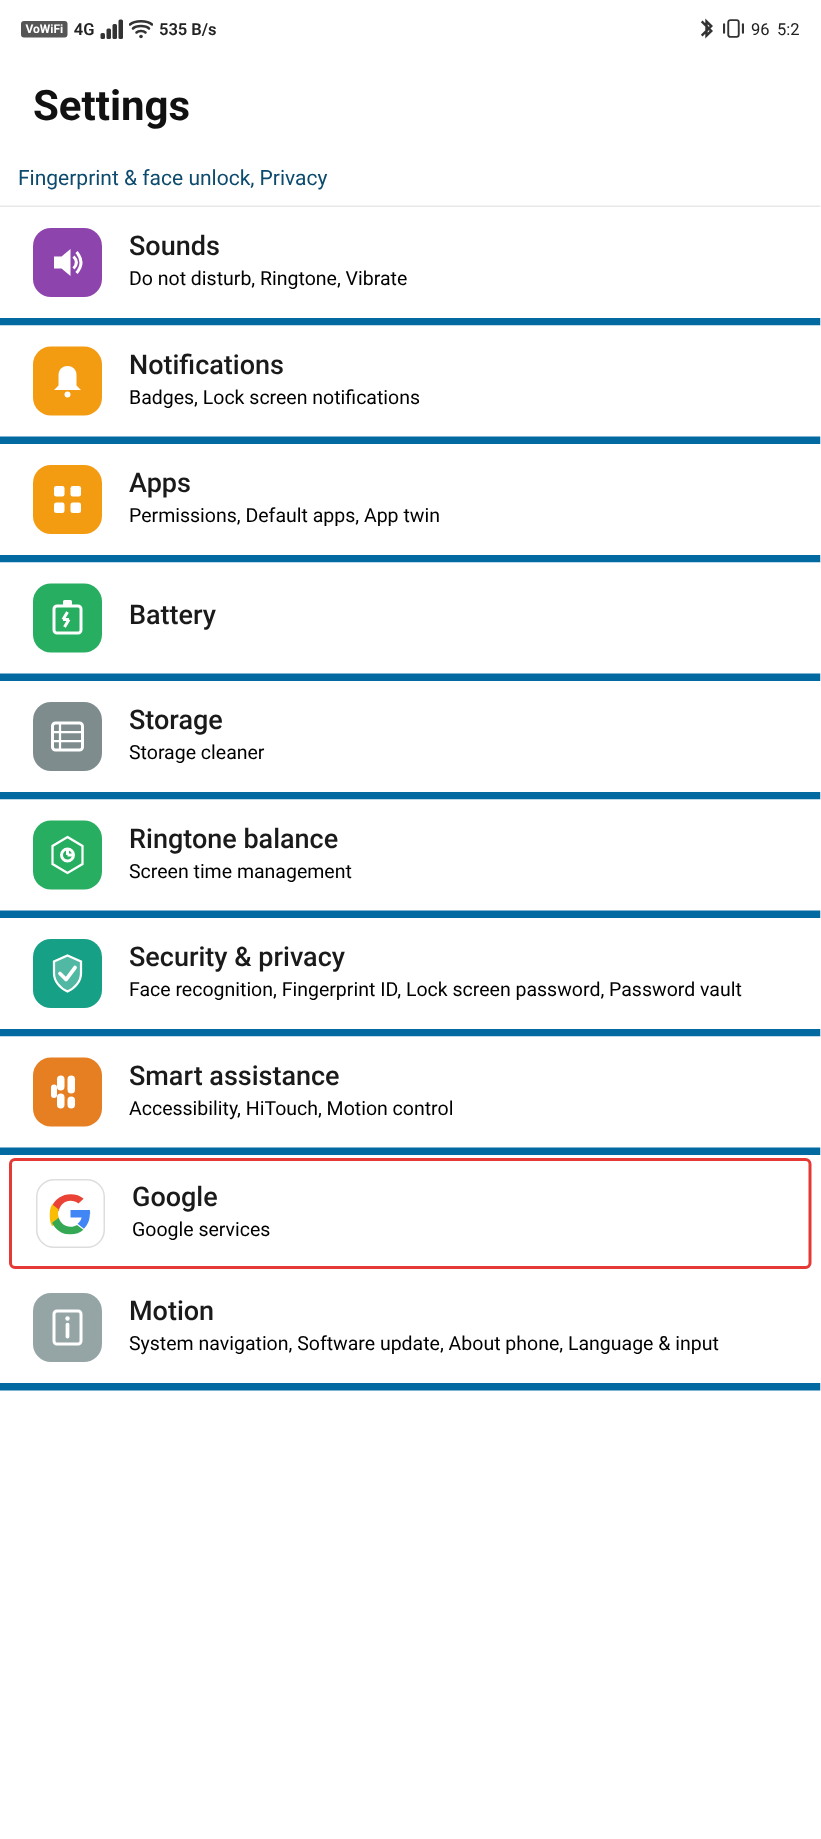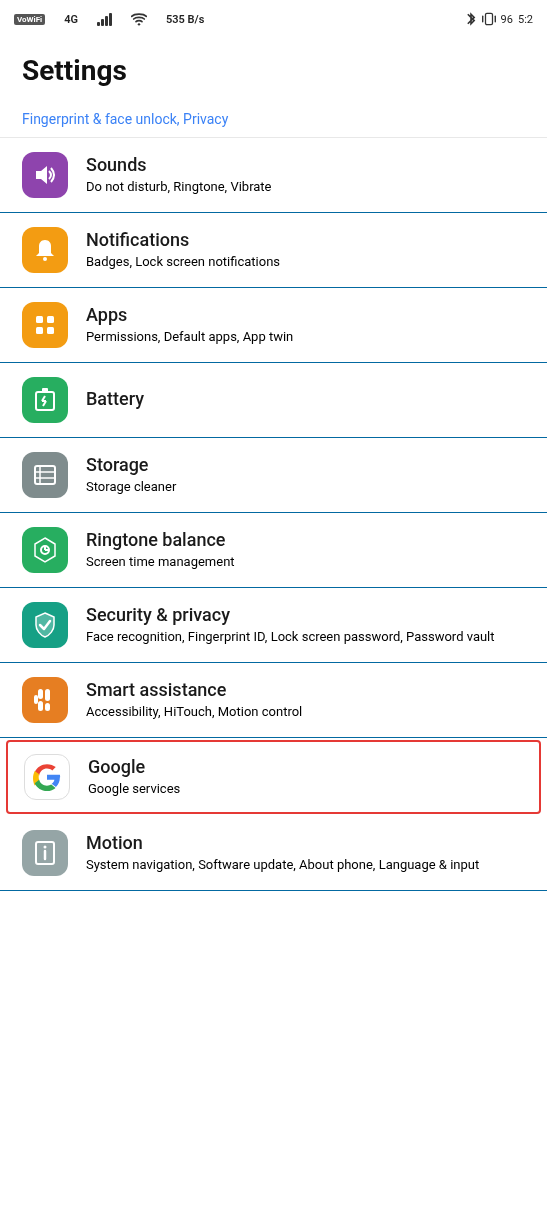--- a/index.html
+++ b/index.html
@@ -16,21 +16,21 @@
       background: #ffffff;
       display: flex;
       justify-content: space-between;
       align-items: center;
       padding: 6px 14px 4px 14px;
       height: 36px;
     }
     .status-left {
       display: flex;
       align-items: center;
-      gap: 19px;
+      gap: 4px;
       font-size: 11px;
       font-weight: 600;
       color: #222;
     }
     .status-right {
       display: flex;
       align-items: center;
       gap: 5px;
       font-size: 11px;
       color: #222;
@@ -58,36 +58,36 @@
     
     .page-title {
       padding: 18px 22px 14px 22px;
       font-size: 28px;
       font-weight: 700;
       color: #111;
     }
 
     
     .partial-item {
-      padding: 10px 22px;
+      padding: 10px 12px;
       border-bottom: 1px solid #e8e8e8;
-      color: #3b82f6;
+      color: #0c4a6e;
       font-size: 14px;
     }
 
     
     .settings-list {
       list-style: none;
     }
 
     .settings-item {
       display: flex;
       align-items: center;
       padding: 14px 22px;
-      border-bottom: 1px solid #0369a1;
+      border-bottom: 5px solid #0369a1;
       cursor: pointer;
       background: #fff;
       transition: background 0.1s;
     }
     .settings-item.highlighted {
       border: 2.5px solid #e53935;
       border-radius: 4px;
       margin: 2px 6px;
       padding: 12px 16px;
     }

